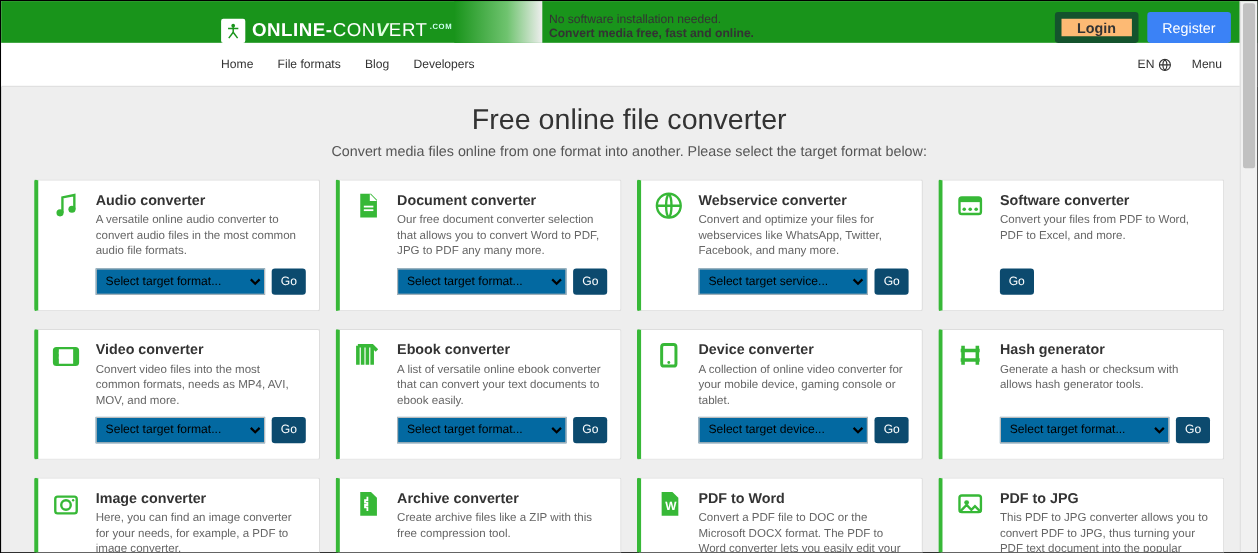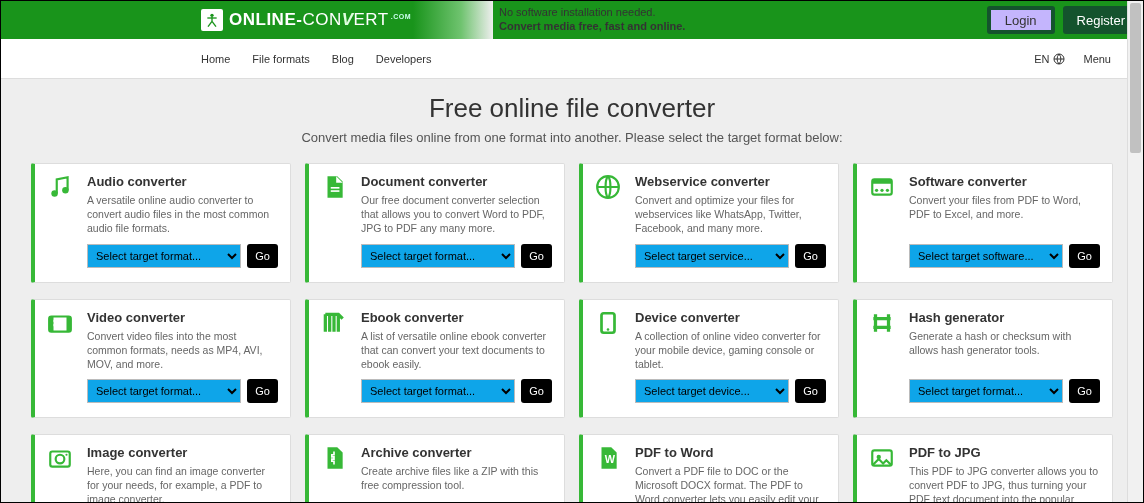--- a/index.html
+++ b/index.html
@@ -2,35 +2,35 @@
 <html><head>
 <meta charset="utf-8">
 <style>
   * { box-sizing: border-box; margin: 0; padding: 0; }
   body { font-family: "Helvetica Neue", Arial, sans-serif; background: #eeeeee; color: #333; font-size: 13px; }
   .page { width: 1144px; height: 503px; position: relative; overflow: hidden; background: #eeeeee; border:1px solid #000;}
   .scrollbar { position:absolute; right:0; top:0; bottom:0; width:16px; background:#f1f1f1; border-left:1px solid #ddd;}
   .scrollbar-thumb { position:absolute; left:2px; right:2px; top:2px; height:150px; background:#c1c1c1; border-radius:2px;}
 
   
-  .topbar { height:38px; background:#19941b; display:flex; align-items:center; padding:0 4px 0 200px; }
+  .topbar { height:38px; background:#19941b; display:flex; align-items:flex-end; padding:0 24px 0 200px; }
   .logo-wrap { display:flex; align-items:center; gap:6px; }
   .logo-box { width:22px; height:22px; background:#fff; display:flex; align-items:center; justify-content:center; color:#19941b; font-weight:bold; font-size:14px; border-radius:2px;}
   .logo-box svg { width:16px; height:16px; }
   .logo-text { color:#fff; font-weight:bold; font-size:17px; letter-spacing:0.5px; display:flex; align-items:center;}
   .logo-text .thin { font-weight:400; color:#ffffff;}
   .logo-text .v { color:#dfffdf; font-style:italic; }
   .logo-com { font-size:7px; color:#cfe; margin-left:2px; writing-mode:horizontal-tb; align-self:flex-start; margin-top:3px;}
   .fade { width:80px; height:38px; background:linear-gradient(90deg,#19941b 0%, #6fc36f 60%, #eeeeee 100%); margin-left:2px; position:relative;}
   .tagline { color:#333; font-size:11px; line-height:1.25; margin-left:6px;}
   .tagline b { font-weight:700; }
   .topbar-right { margin-left:auto; display:flex; gap:8px; align-items:center; }
   .btn { height:28px; padding:0 14px; border-radius:3px; font-size:13px; cursor:pointer; border:none; }
-  .btn-login { background:#c4b5fd; color:#333; border:4px solid #14532d;}
-  .btn-register { background:#14532d; color:#fff; }
+  .btn-login { background:#fdba74; color:#333; border:6px solid #14532d;font-weight:bold;}
+  .btn-register { background:#3b82f6; color:#fff; }
 
   
   .nav { height:40px; background:#fff; border-bottom:1px solid #ddd; display:flex; align-items:center; padding:0 16px 0 200px; font-size:11px;}
   .nav a { color:#333; text-decoration:none; margin-right:22px; cursor:pointer;}
   .nav-right { margin-left:auto; display:flex; align-items:center; gap:18px; color:#333;}
   .nav-right span { cursor:pointer; display:flex; align-items:flex-end; gap:4px;}
 
   
   .hero { text-align:center; padding:14px 0 8px; }
   .hero h1 { font-size:26px; font-weight:400; color:#333; margin-bottom:6px;}
@@ -38,22 +38,22 @@
 
   
   .grid { padding:10px 30px 20px 30px; display:grid; grid-template-columns: repeat(4, 1fr); gap:16px 14px;}
   .card { background:#fff; border:1px solid #ddd; border-left:4px solid #37b837; border-radius:2px; padding:10px 12px 14px 12px; display:flex; gap:12px; min-height:105px;}
   .card-icon { width:28px; flex-shrink:0; color:#37b837; }
   .card-icon svg { width:26px; height:26px; fill:#37b837; }
   .card-body { flex:1; display:flex; flex-direction:column; }
   .card-title { font-weight:700; font-size:13px; color:#333; margin-bottom:4px;}
   .card-desc { font-size:10.5px; color:#666; line-height:1.35; margin-bottom:8px;}
   .card-controls { display:flex; gap:6px; align-items:center; margin-top:auto;}
-  .card-controls select { flex:1; height:24px; font-size:11px; border:1px solid #bbb; background:#0ea5e9; padding:0 4px;}
-  .go-btn { height:24px; padding:0 8px; background:#000000; color:#fff; border:none; border-radius:3px; font-size:11px; cursor:pointer;}
+  .card-controls select { flex:1; height:24px; font-size:11px; border:1px solid #bbb; background:#0369a1; padding:0 4px;}
+  .go-btn { height:24px; padding:0 8px; background:#0c4a6e; color:#fff; border:none; border-radius:3px; font-size:11px; cursor:pointer;}
 
   .globe-icon { font-size:10px; line-height:1;}
   .menu-bars { display:inline-block; width:12px;}
   .menu-bars span { display:block; height:2px; background:#333; margin:2px 0;}
 </style>
 </head>
 <body>
 
 <div class="page">
 
@@ -169,21 +169,20 @@
             <rect x="3" y="5" width="18" height="14" rx="2" fill="none" stroke="#37b837" stroke-width="2"></rect>
             <rect x="3" y="5" width="18" height="4"></rect>
             <circle cx="7" cy="15" r="1.5"></circle>
             <circle cx="12" cy="15" r="1.5"></circle>
             <circle cx="17" cy="15" r="1.5"></circle>
           </svg></div>
         <div class="card-body">
           <div class="card-title">Software converter</div>
           <div class="card-desc">Convert your files from PDF to Word, PDF to Excel, and more.</div>
           <div class="card-controls">
-            <select><option>Select target software...</option></select>
             <button class="go-btn">Go</button>
           </div>
         </div>
       </div>
       <div class="card">
         <div class="card-icon"><svg viewBox="0 0 24 24">
             <rect x="2" y="6" width="20" height="14" rx="2" fill="none" stroke="#37b837" stroke-width="2"></rect>
             <rect x="2" y="6" width="4" height="14"></rect>
             <rect x="18" y="6" width="4" height="14"></rect>
             <rect x="6" y="9" width="2" height="2" fill="#fff"></rect>

